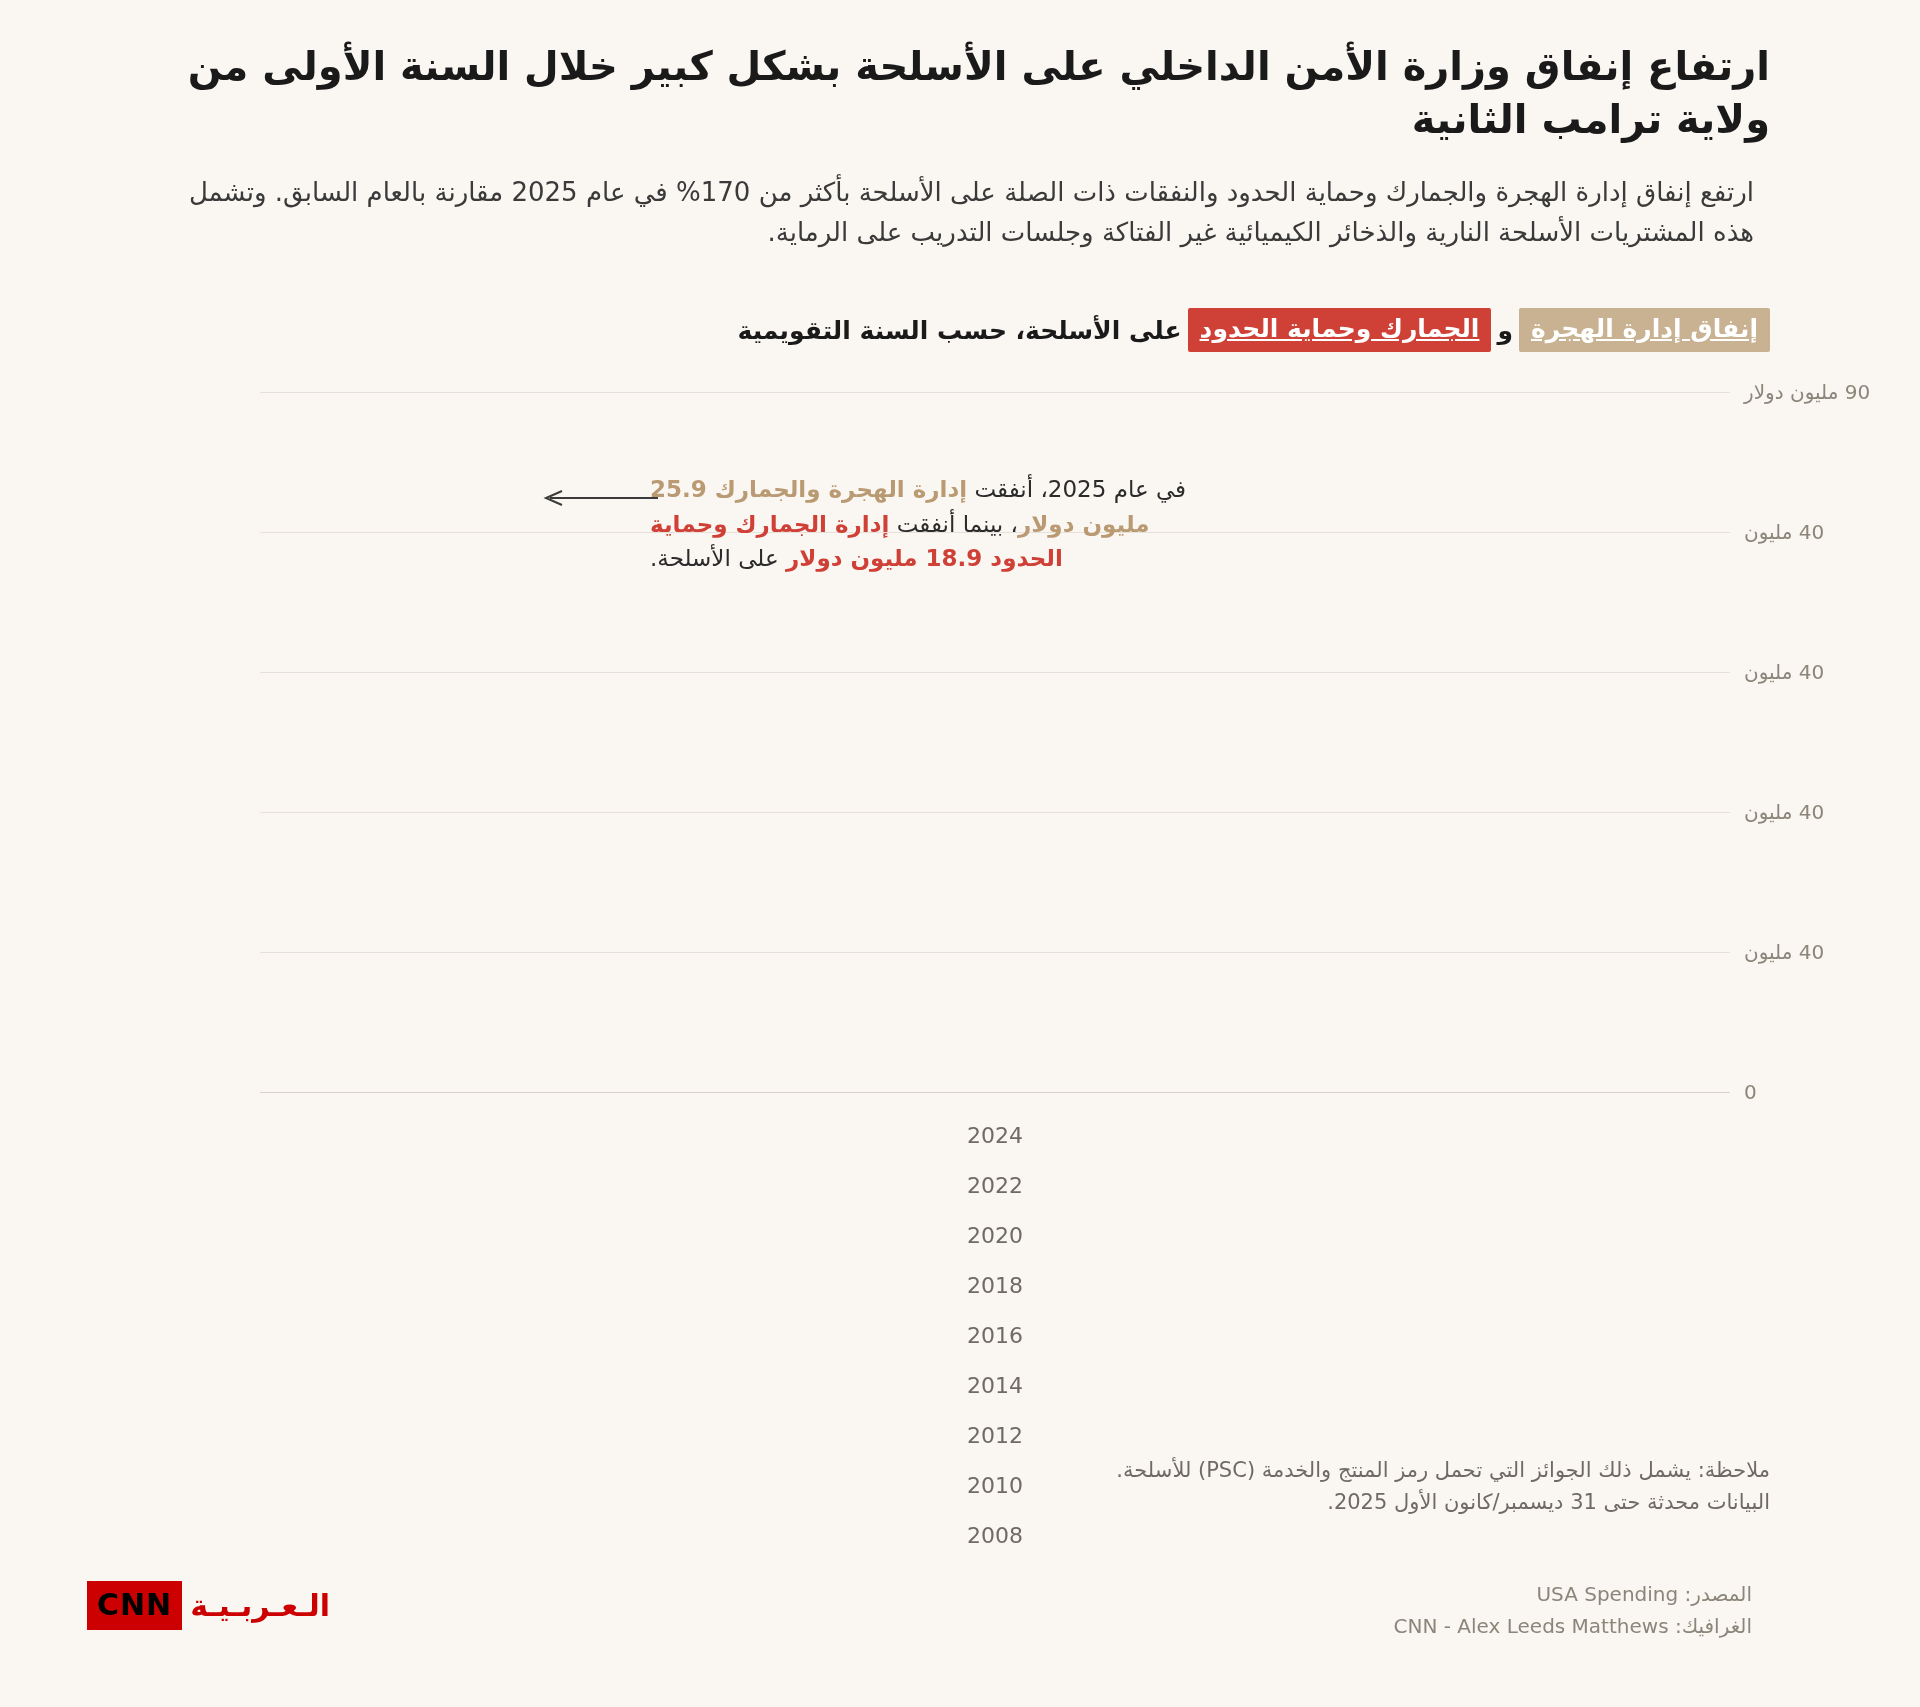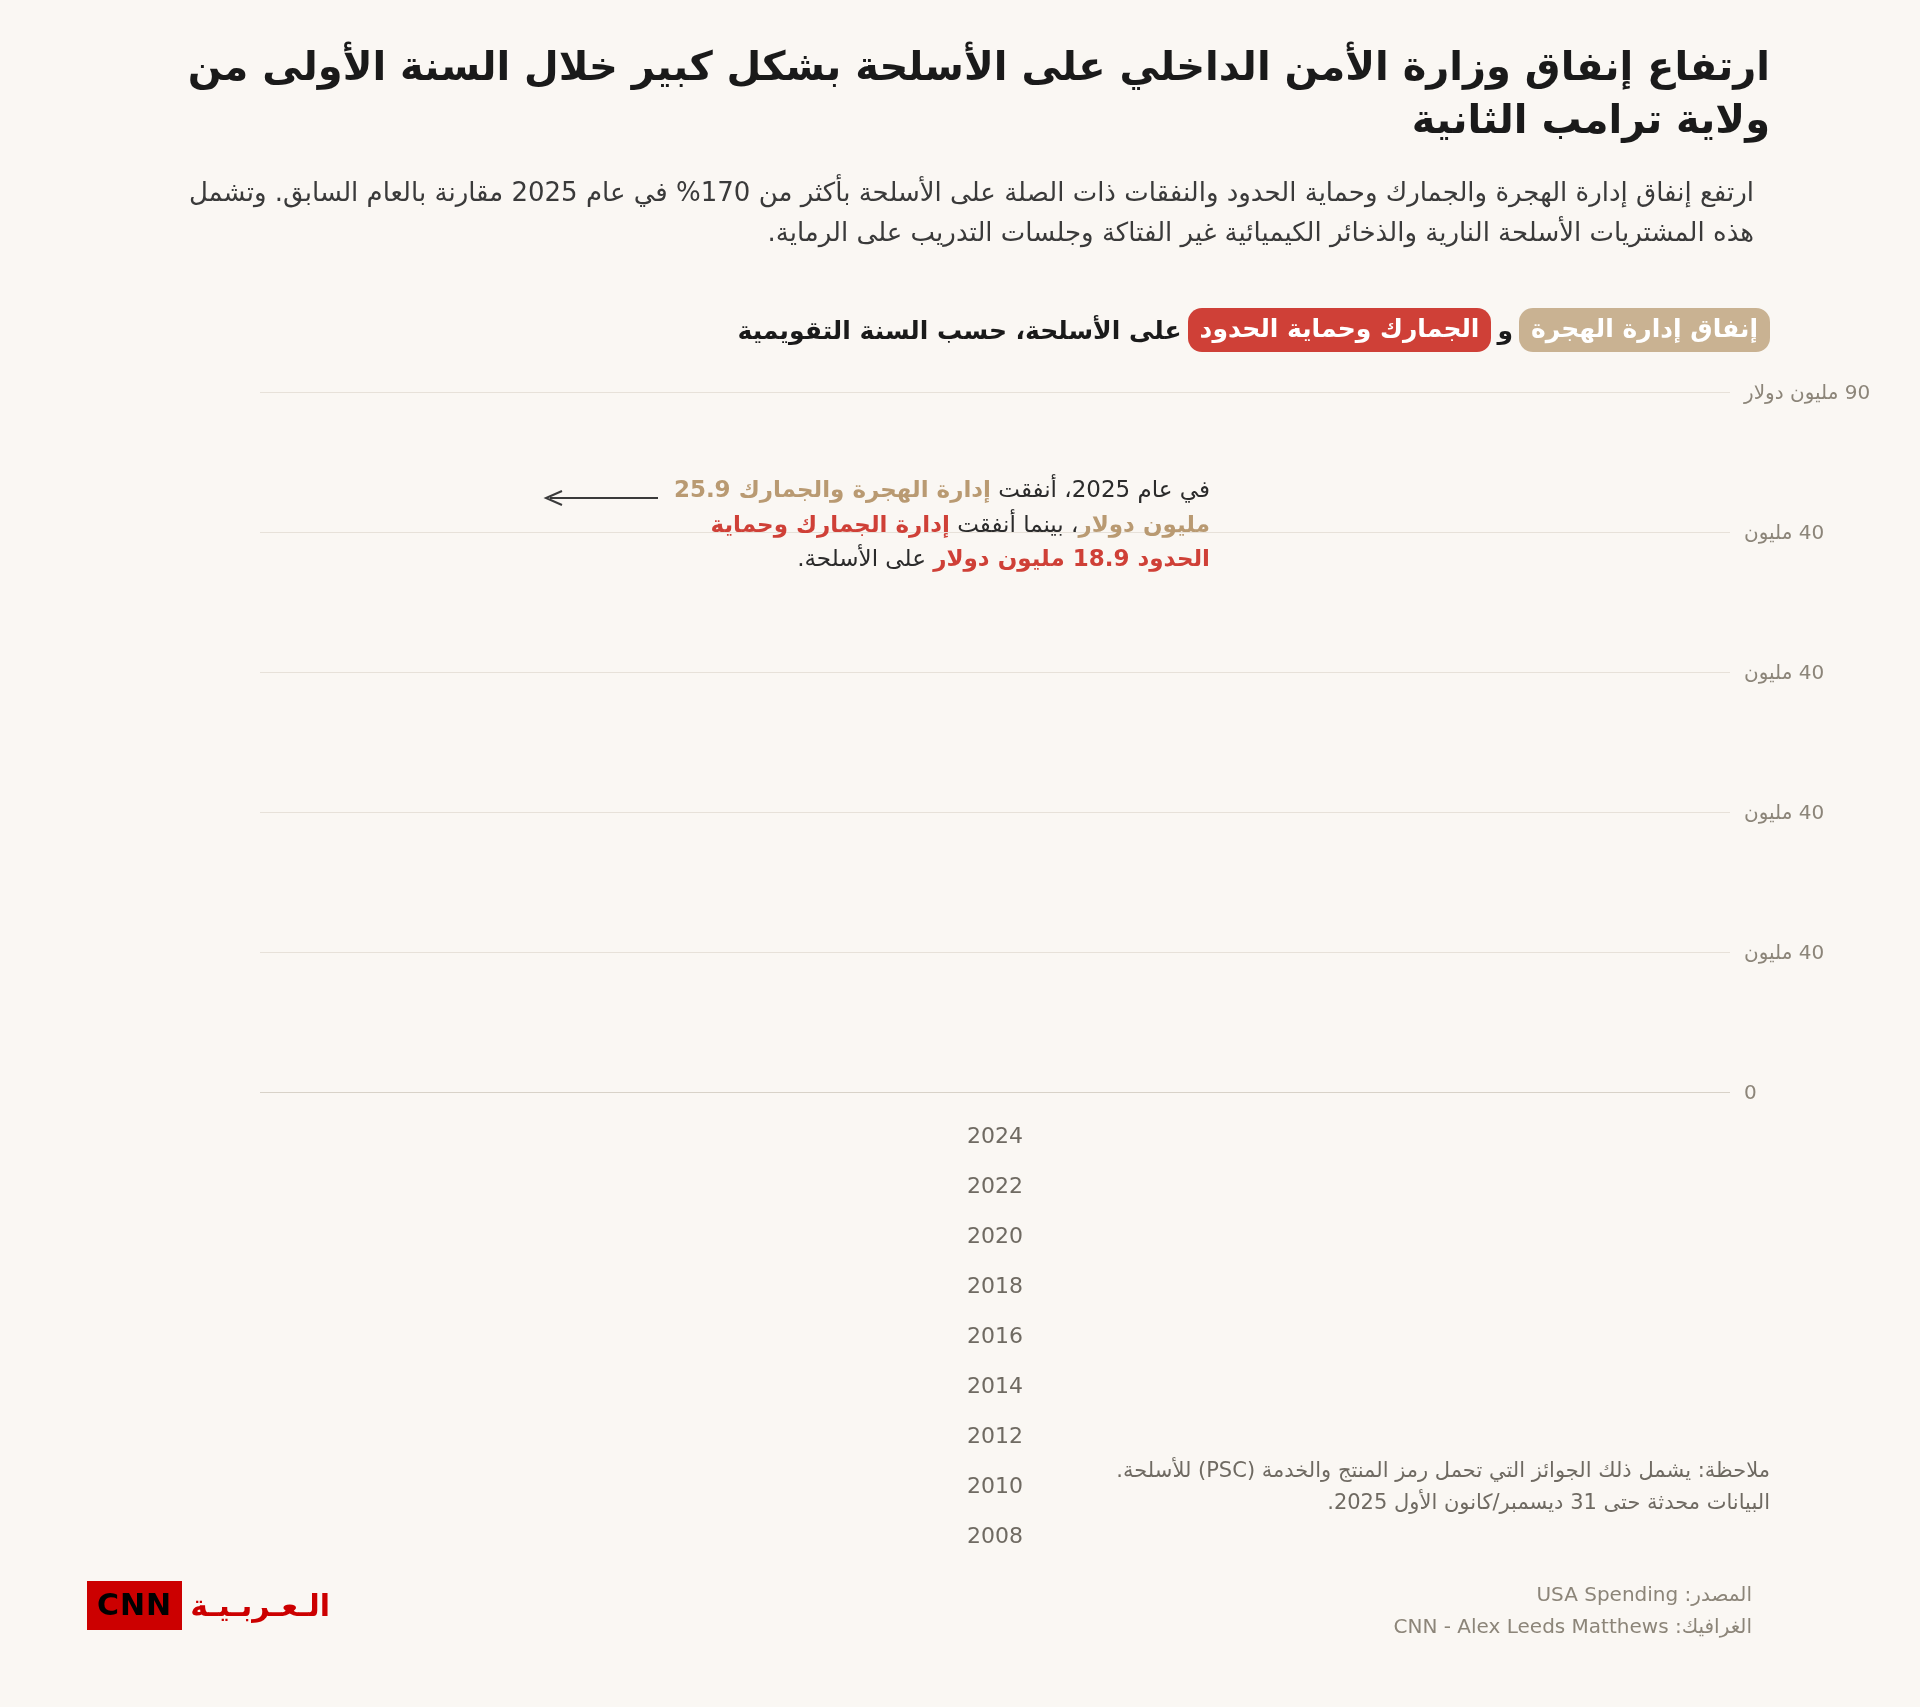--- a/index.html
+++ b/index.html
@@ -50,22 +50,23 @@
     text-align: right;
     font-size: 25px;
     font-weight: bold;
     line-height: 1.4;
     direction: rtl;
   }
   .legend-chip {
     display: inline-block;
     padding: 3px 12px 6px 12px;
     color: #ffffff;
-    border-radius: 14px;
+    border-radius: 2px;
     vertical-align: middle;
+    text-decoration: underline;
   }
   .chip-ice { background: #c9b292; }
   .chip-cbp { background: #cf4037; }
   .legend-plain {
     display: inline-block;
     vertical-align: middle;
     color: #1a1a1a;
     padding: 0 6px;
   }
 
@@ -146,21 +147,21 @@
     color: #6f6a62;
   }
   .xtick.blank { color: transparent; }
 
   
   .annotation {
     position: absolute;
     top: 80px;
     right: 560px;
     width: 560px;
-    text-align: right;
+    text-align: left;
     font-size: 23px;
     line-height: 1.5;
     color: #2b2b2b;
     direction: rtl;
   }
   .ann-ice { color: #b99a72; font-weight: bold; }
   .ann-cbp { color: #cf4037; font-weight: bold; }
   .arrow {
     position: absolute;
     top: 96px;

